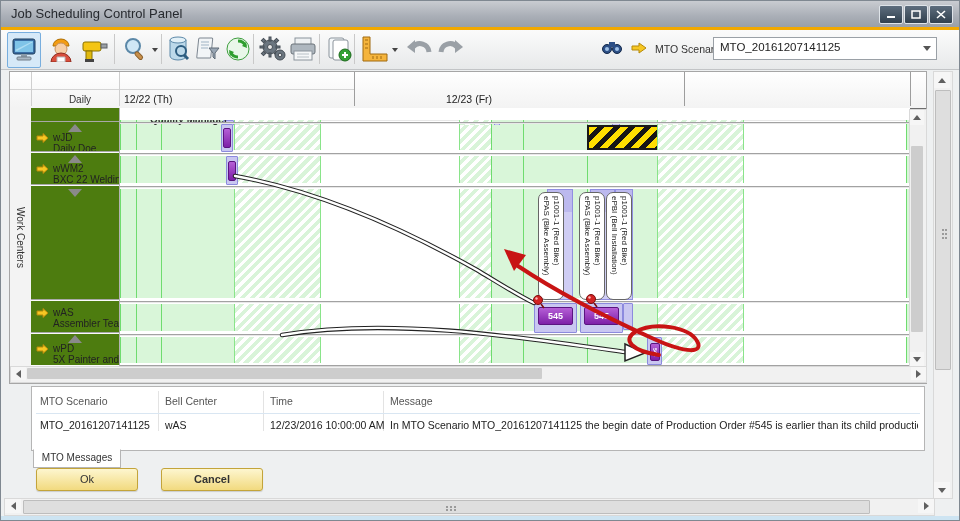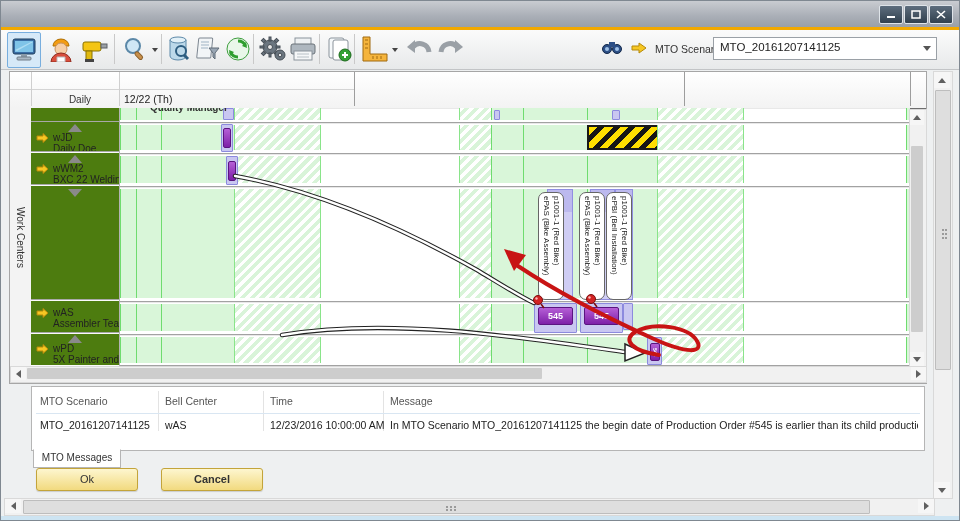--- a/index.html
+++ b/index.html
@@ -88,20 +88,21 @@
     background:linear-gradient(#fdf6cf,#f2da7f);font-size:11px;color:#333;text-align:center;line-height:20px;box-shadow:0 1px 1px rgba(0,0,0,.15);}
   .bottomstrip{position:absolute;left:0;bottom:0;width:100%;height:4px;background:#cde4f2;}
   .icon-svg{display:block}
 </style>
 </head>
 <body>
 
 <div class="window">
 
   <div class="titlebar">
+    <span class="title">Job Scheduling Control Panel</span>
     <div class="winbtn" style="right:56px;">
       <svg width="10" height="9" class="icon-svg">
           <rect x="1" y="6" width="8" height="2" fill="#fff"></rect>
         </svg>
     </div>
     <div class="winbtn" style="right:31px;">
       <svg width="10" height="9" class="icon-svg">
           <rect x="1" y="1" width="8" height="7" fill="none" stroke="#fff" stroke-width="1.5"></rect>
         </svg>
     </div>
@@ -266,20 +267,21 @@
 
     <div class="ghead">
       <div class="hline"></div>
       <div class="vdiv" style="left:21px;background:#cfcfcf;"></div>
       <div class="vdiv" style="left:109px;background:#cfcfcf;"></div>
       <div class="vdiv" style="left:344px;"></div>
       <div class="vdiv" style="left:674px;"></div>
       <div class="vdiv" style="left:900px;"></div>
       <span class="scale">Daily</span>
       <span class="d1">12/22 (Th)</span>
+      <span class="d2">12/23 (Fr)</span>
     </div>
 
     <div class="axis">
       <span>Work Centers</span>
     </div>
 
     <div class="rowpanel">
       <div class="rcell" style="top:0;height:13px;"></div>
       <div class="rcell" style="top:14px;height:29px;">
         <div class="tri-up"></div>
@@ -312,21 +314,21 @@
         <div class="rlabel"><svg class="yarrow" width="13" height="10">
               <polygon points="1,3 7,3 7,0.5 12,5 7,9.5 7,7 1,7" fill="#f6c723" stroke="#b5890a"></polygon>
             </svg>
           <span>wPD</span><br>
           <span>5X Painter and D</span></div>
       </div>
     </div>
 
     <div class="chart">
 
-      <div class="grow" style="top:0;height:13px;border-top:none;overflow:hidden;">
+      <div class="grow" style="top:12px;height:13px;border-top:none;overflow:hidden;">
         <div class="band bA solid" style="top:0;bottom:1px;"></div>
         <div class="band bB hatch" style="top:0;bottom:1px;"></div>
         <div class="band bC hatch" style="top:0;bottom:1px;"></div>
         <div class="band bD solid" style="top:0;bottom:1px;"></div>
         <div class="band bE solid" style="top:0;bottom:1px;"></div>
         <div class="band bF hatch" style="top:0;bottom:1px;"></div>
         <div class="band bG solid" style="top:0;bottom:1px;"></div>
         <div class="lav" style="left:103px;top:0;width:9px;height:10px;"></div>
         <div class="lav" style="left:374px;top:2px;width:4px;height:8px;"></div>
         <div class="lav" style="left:492px;top:2px;width:6px;height:8px;"></div>

